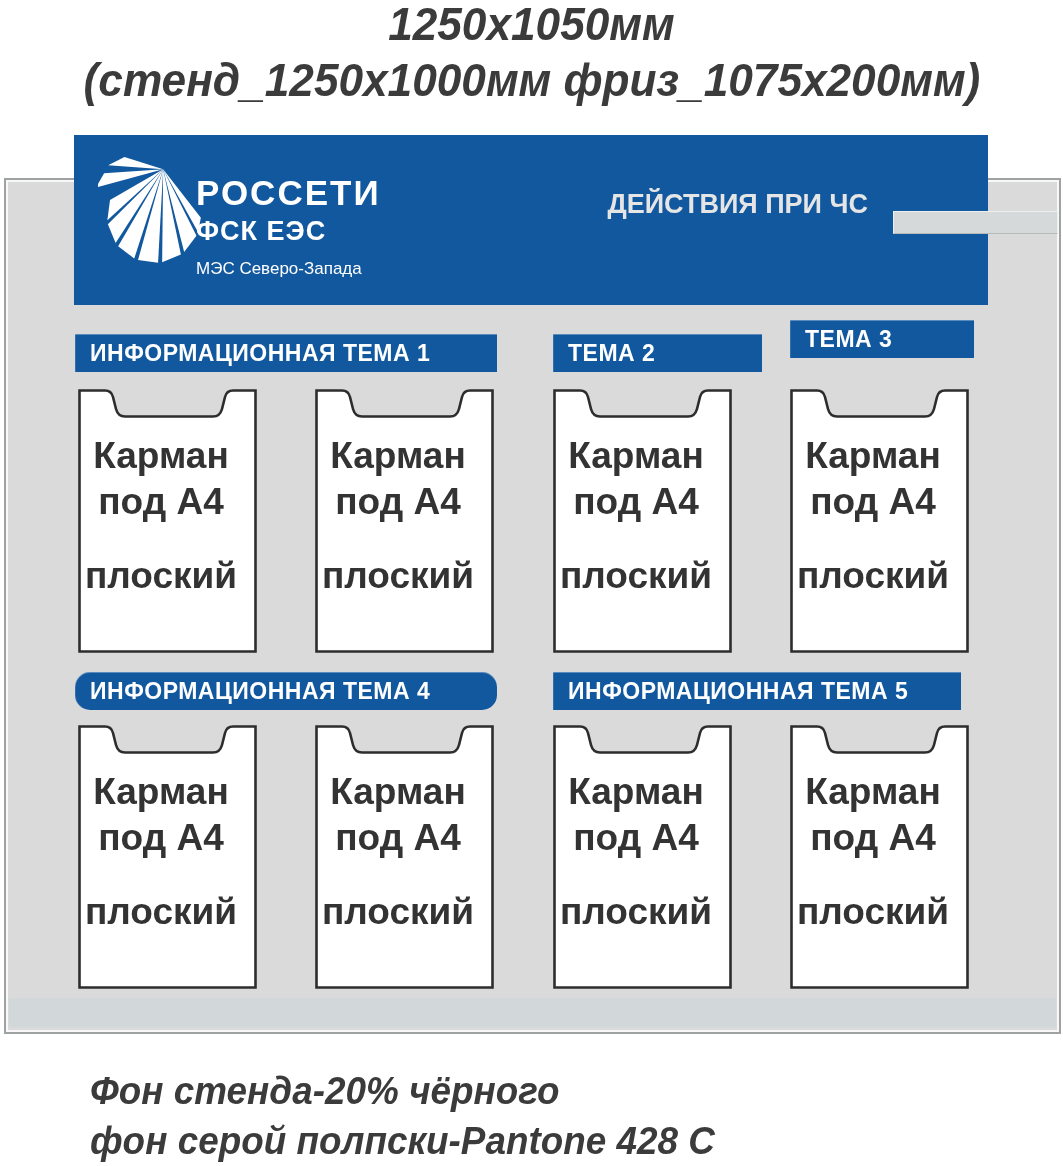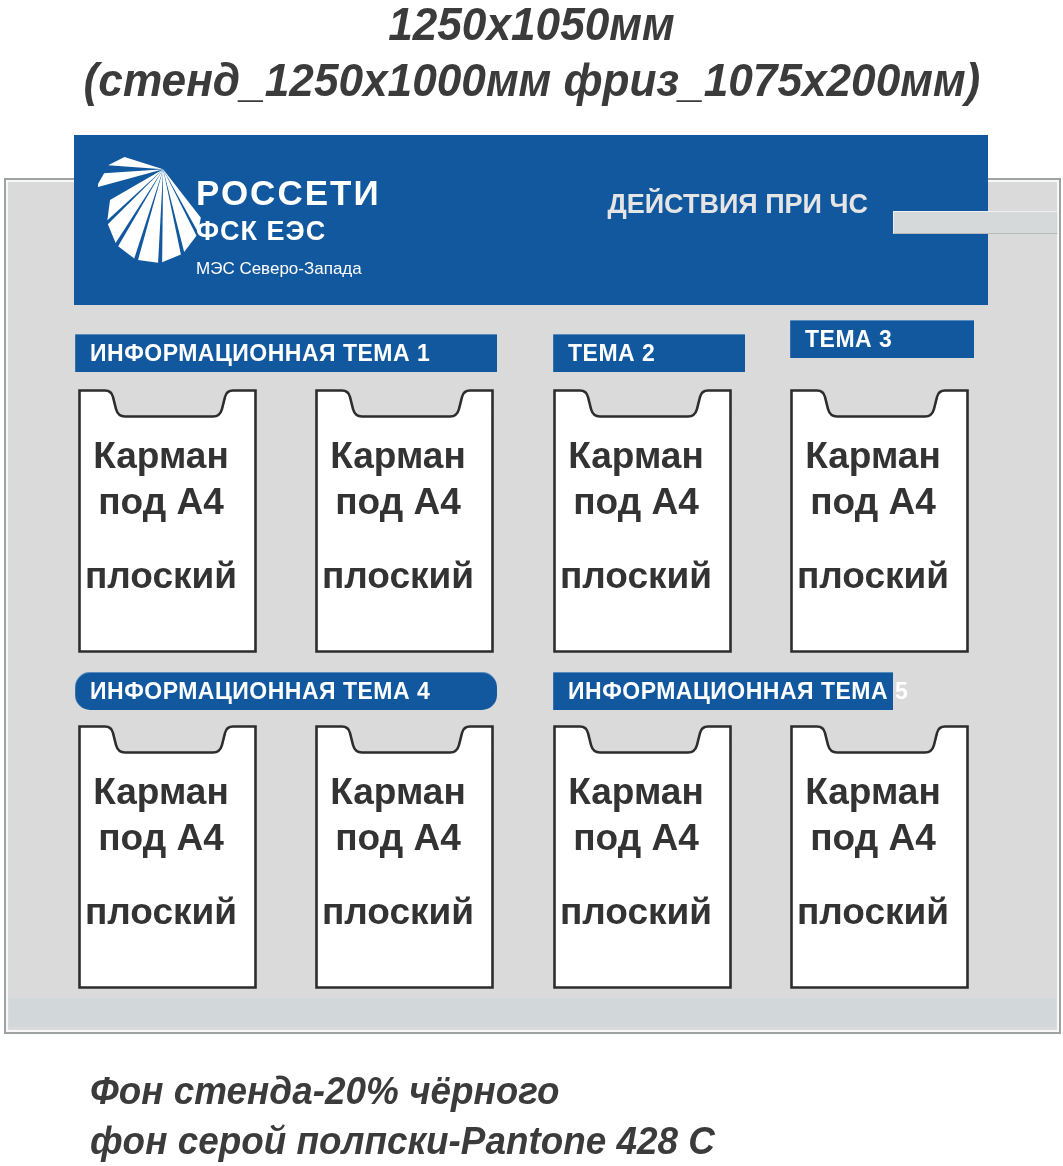--- a/index.html
+++ b/index.html
@@ -30,24 +30,24 @@
   .frieze-title{position:absolute;right:120px;top:51px;text-align:right;color:#e5e5e5;
     font-weight:bold;font-size:27px;line-height:37px;white-space:nowrap;}
   .bracket-bar{position:absolute;left:893px;top:211px;width:163px;height:21px;
     background:#d6d9da;border:1px solid #eef0f0;border-bottom-color:#b6babb;z-index:4;}
   
   .section-bar{position:absolute;height:38px;background:var(--blue);color:#ffffff;
     font-weight:bold;font-size:23px;line-height:38px;padding-left:15px;box-sizing:border-box;
     letter-spacing:.5px;white-space:nowrap;z-index:2;
     box-shadow:inset 0 1px 0 rgba(255,255,255,.3),inset 1px 0 0 rgba(255,255,255,.15);}
   .bar-1{left:75px;top:334px;width:422px;}
-  .bar-2{left:553px;top:334px;width:192px;}
+  .bar-2{left:553px;top:334px;width:209px;}
   .bar-3{left:790px;top:320px;width:184px;}
   .bar-4{left:75px;top:672px;width:422px;border-radius:15px;}
-  .bar-5{left:553px;top:672px;width:340px;}
+  .bar-5{left:553px;top:672px;width:408px;}
   
   .pocket{position:absolute;width:166px;height:264px;z-index:2;}
   .pocket svg{position:absolute;left:0;top:0;width:179px;height:264px;display:block;}
   .pocket-text{position:absolute;left:0;top:0;width:100%;padding-top:44px;box-sizing:border-box;
     text-align:center;color:#333333;font-weight:bold;font-size:37px;line-height:46px;}
   .pocket-text .spacer{height:28px;}
   .r1{top:389px;} .r2{top:725px;}
   .c1{left:78px;} .c2{left:315px;} .c3{left:553px;} .c4{left:790px;}
 </style>
 </head>

